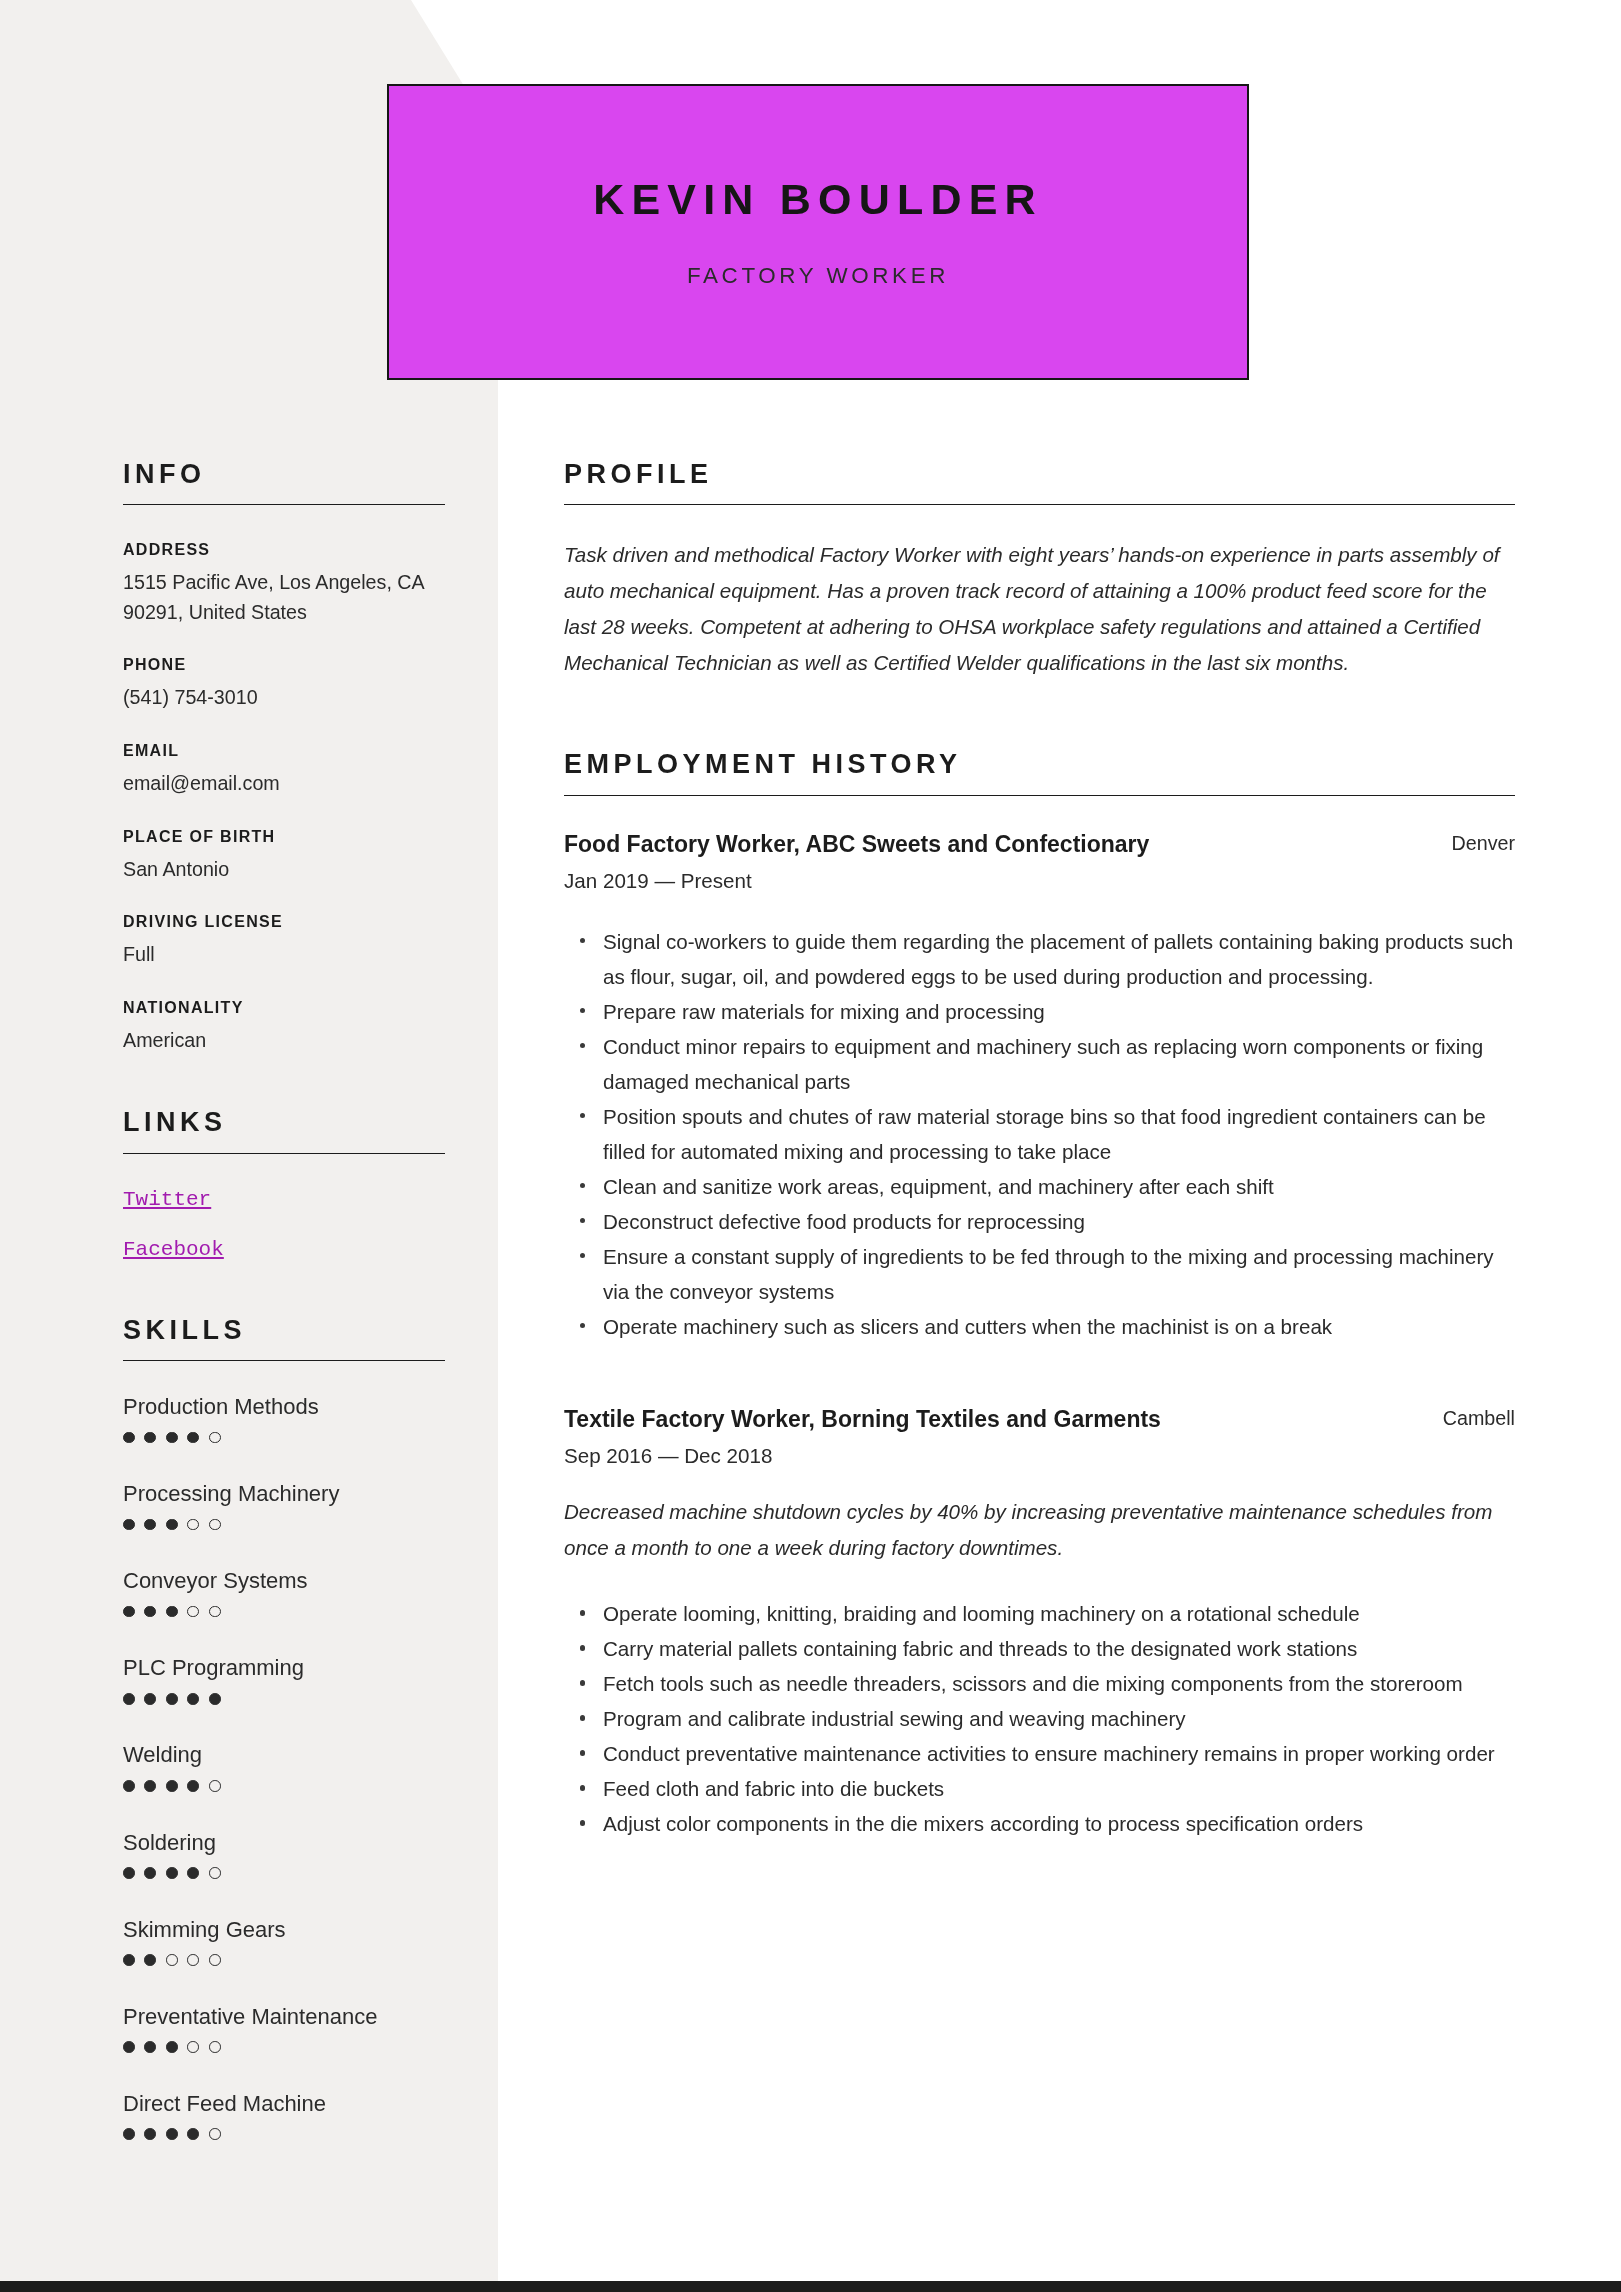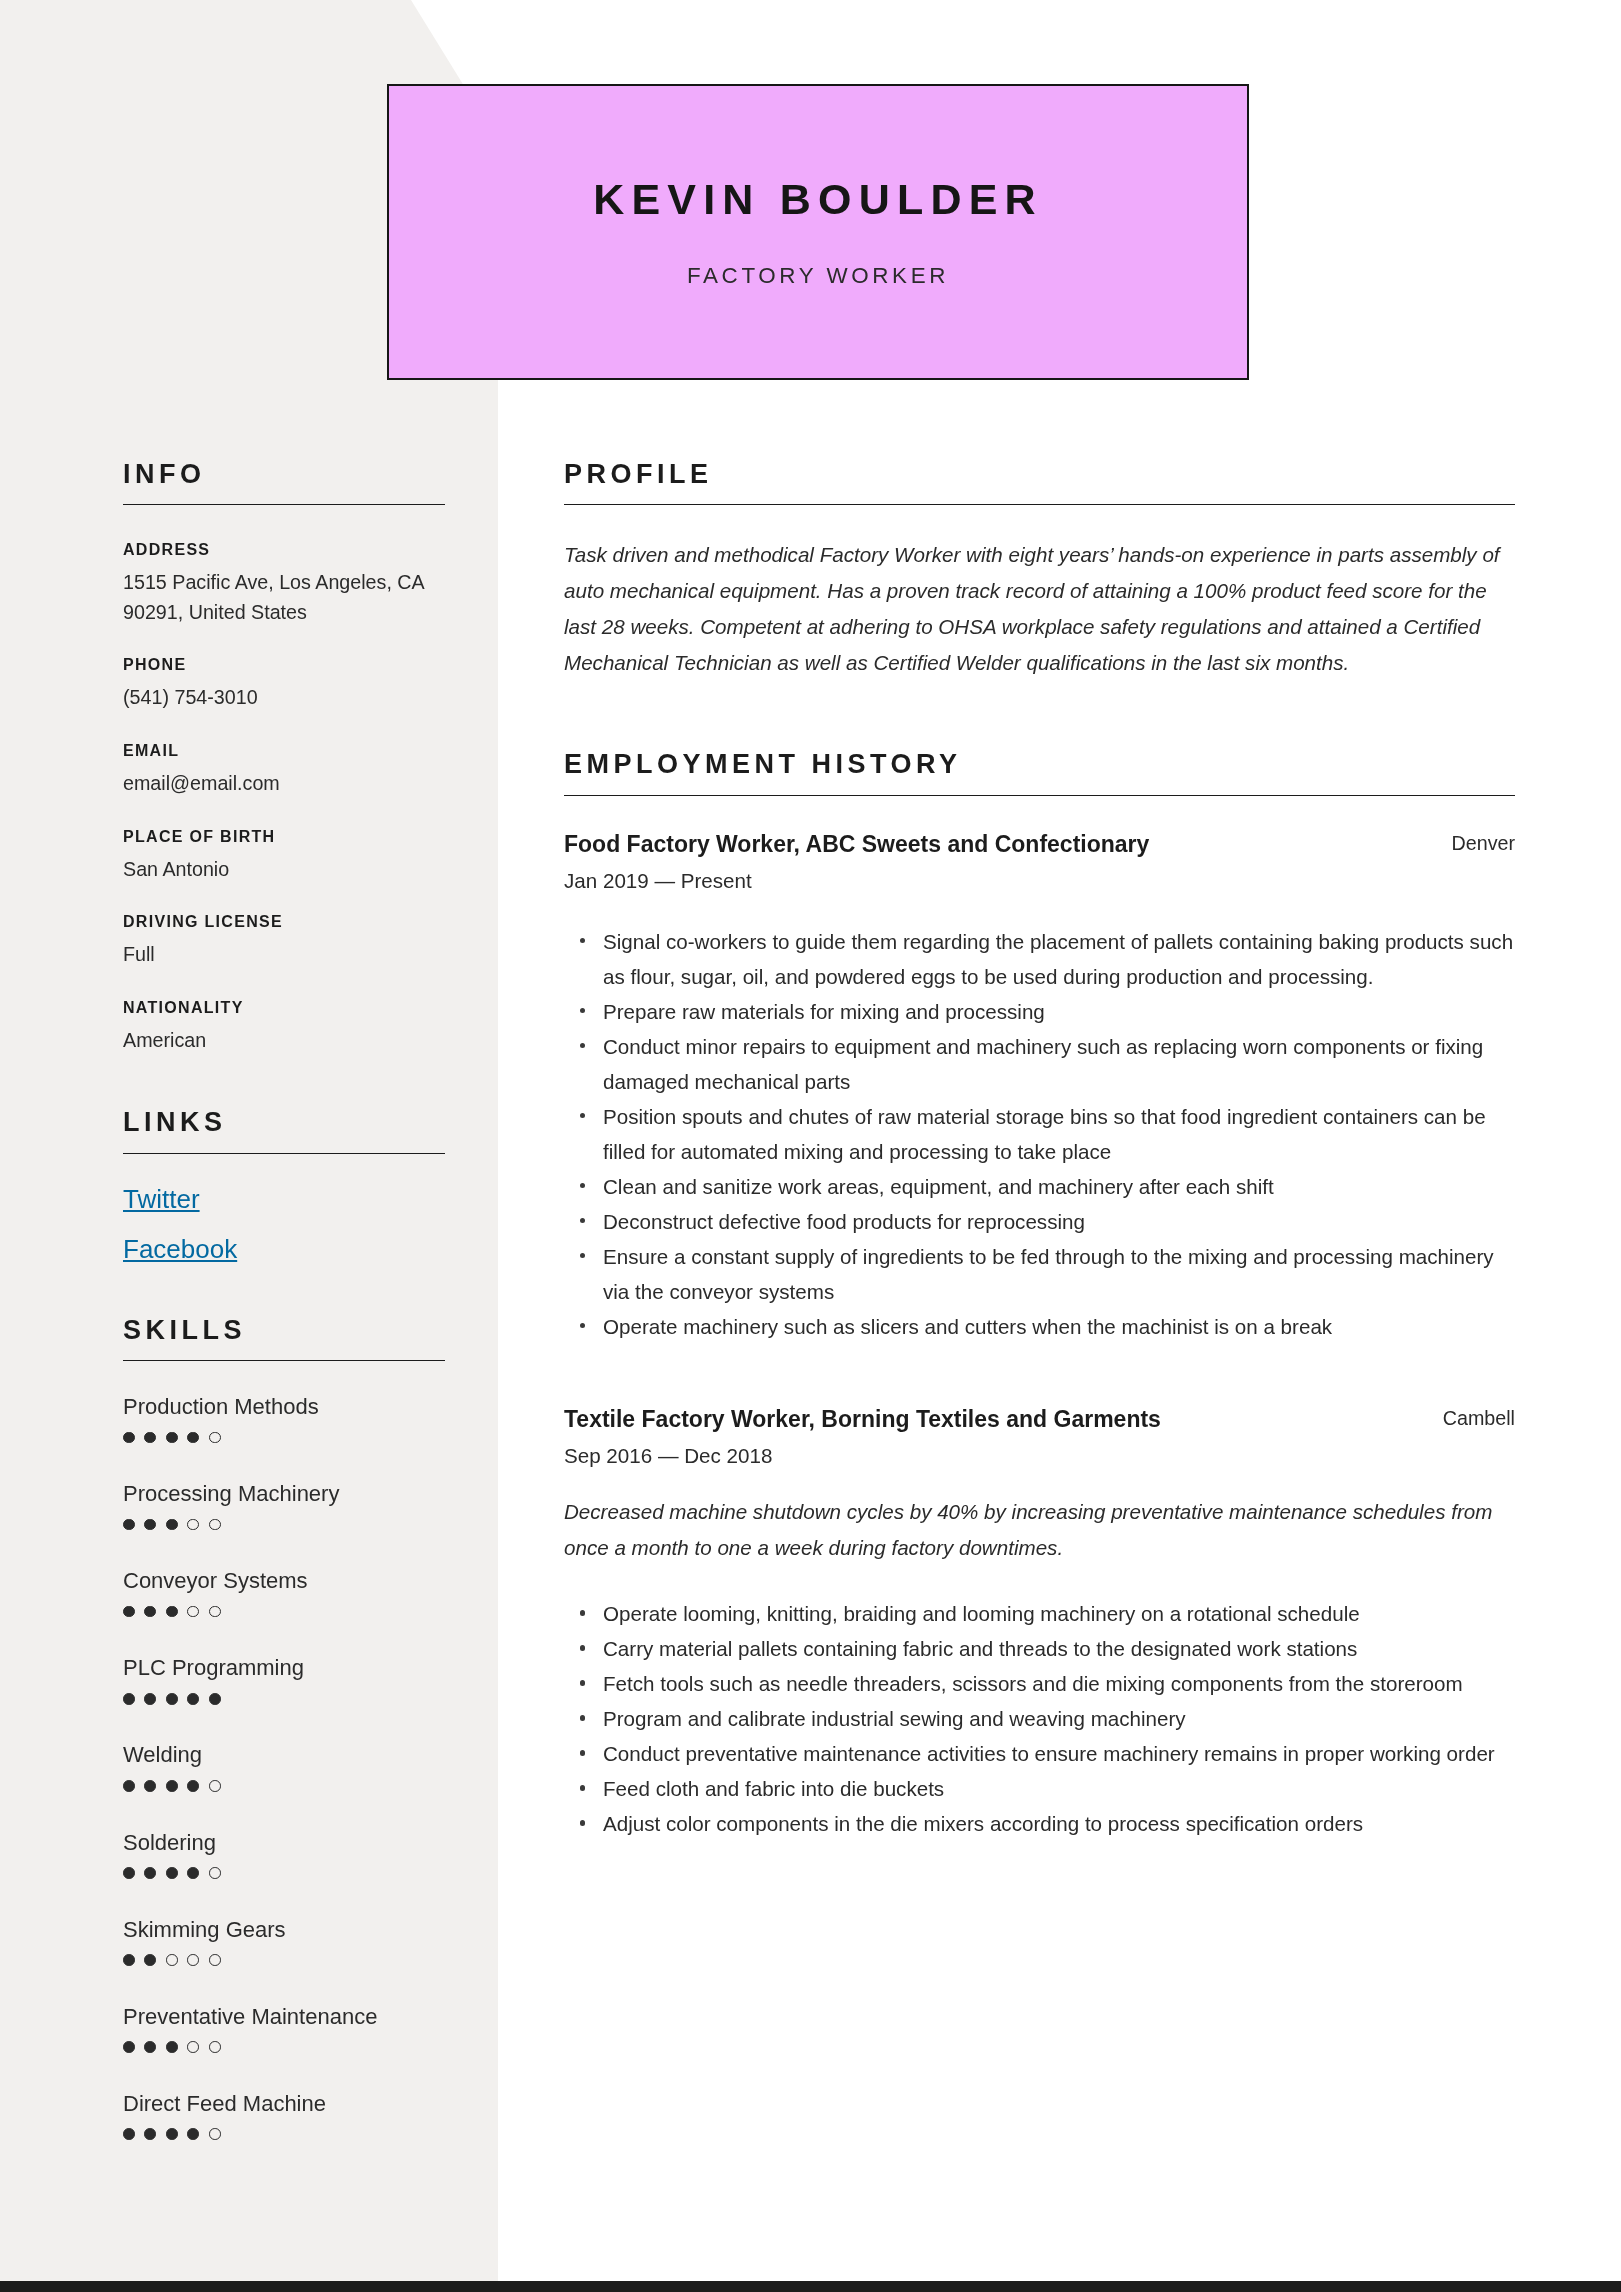--- a/index.html
+++ b/index.html
@@ -27,21 +27,21 @@
   .footer-bar {
     position:absolute; left:0; bottom:0;
     width:1621px; height:11.6px;
     background:#1c1c1c;
   }
 
   
   .header-box {
     position:absolute; left:387px; top:84px;
     width:862px; height:296px;
-    background:#f0abfc;
+    background:#d946ef;
     border:2.7px solid #161616;
     display:flex; flex-direction:column;
     align-items:center; justify-content:center;
   }
   .header-name {
     font-size:43px; font-weight:700;
     letter-spacing:7.2px; color:#161616;
     text-transform:uppercase;
   }
   .header-title {
@@ -78,25 +78,26 @@
     font-size:16px; font-weight:700;
     letter-spacing:1.3px; color:#1c1c1c;
     text-transform:uppercase;
     margin-bottom:9px;
   }
   .info-value { font-size:19.7px; line-height:29.6px; color:#2b2b2b; }
 
   .links-list { margin-top:32px; }
   .link-item {
     display:block;
-    font-size:26px; line-height:27px;
-    color:#0369a1;
+    font-size:21px; line-height:27px;
+    color:#a21caf;
     text-decoration:underline;
     margin-bottom:23px;
     cursor:pointer;
+    font-family:Liberation Mono, monospace;
   }
 
   .skills-list { margin-top:32px; }
   .skill { margin-bottom:36px; }
   .skill-name { font-size:22px; line-height:27px; color:#2b2b2b; }
   .skill-dots { margin-top:11.6px; height:12.5px; }
   .dot {
     display:inline-block;
     width:11.6px; height:11.6px;
     border:1.8px solid #2b2b2b;

